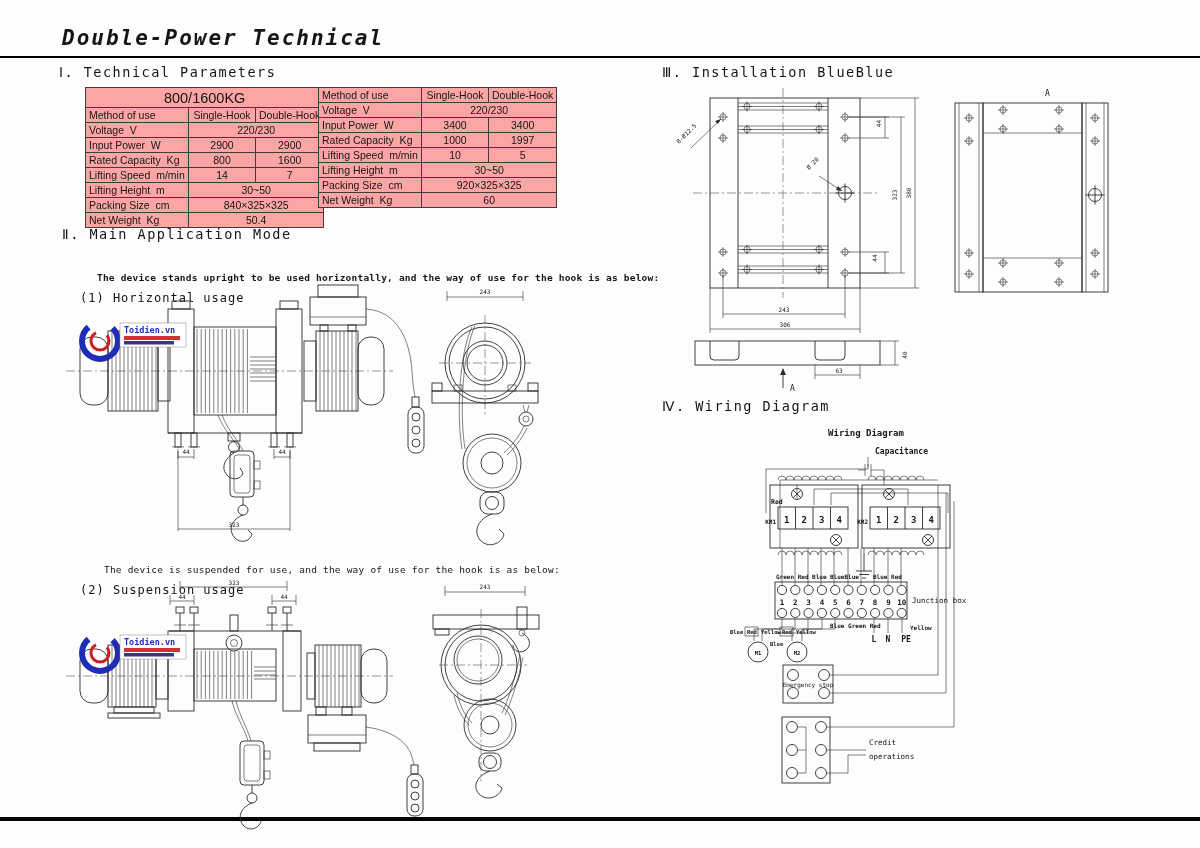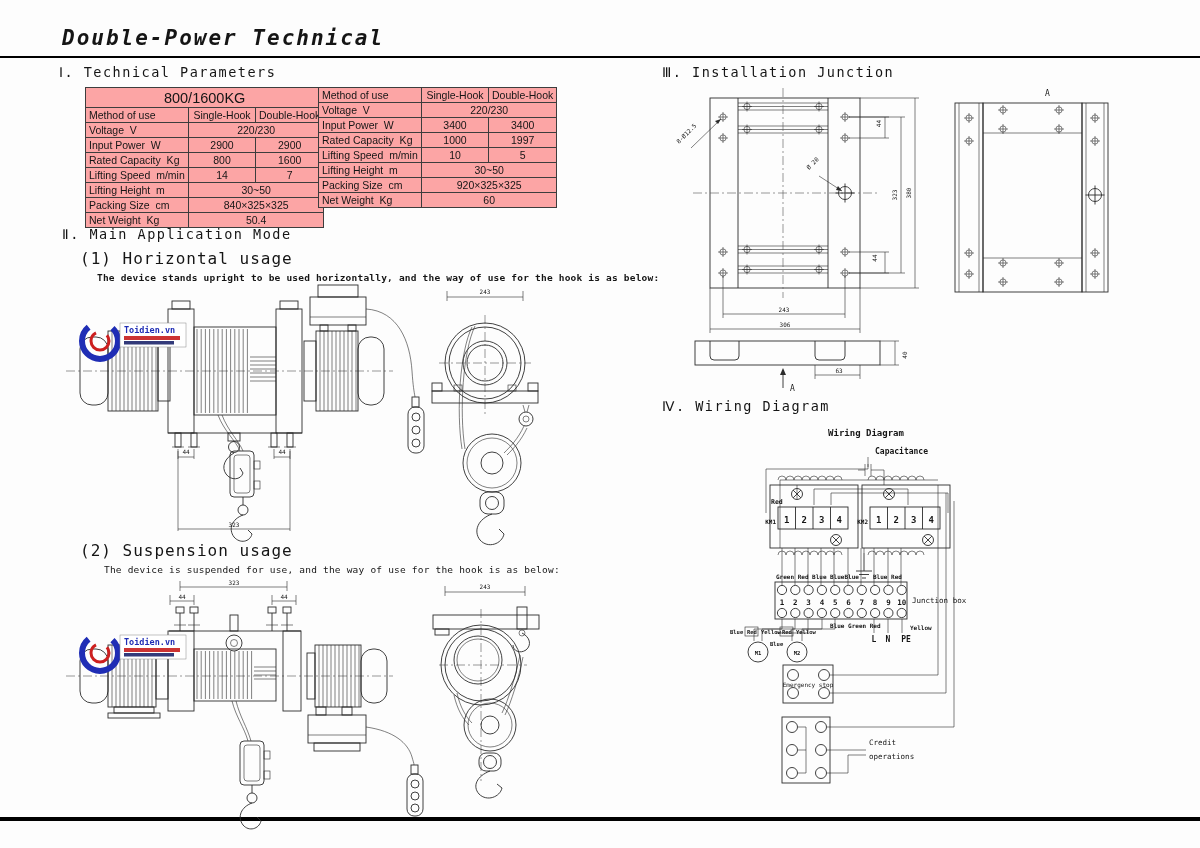--- a/index.html
+++ b/index.html
@@ -8,21 +8,21 @@
   .abs{position:absolute;}
   #page-title{left:62px;top:26px;font-size:21px;font-style:italic;font-weight:bold;
     letter-spacing:2px;font-family:"DejaVu Sans Mono",monospace;}
   .rule-top{left:0;top:56px;width:1200px;height:2px;background:#000;}
   .rule-bottom{left:0;top:817px;width:1200px;height:4px;background:#000;}
   .sec-h{font-size:13.5px;letter-spacing:1.5px;font-weight:500;white-space:pre;}
   #sec1{left:52px;top:64px;margin-left:7px;}
   #sec2{left:62px;top:226px;}
   #sec3{left:662px;top:64px;}
   #sec4{left:662px;top:398px;}
-  .sub-h{font-size:16px;letter-spacing:1px;white-space:pre;}
+  .sub-h{font-size:12px;letter-spacing:1px;white-space:pre;margin-top:42px;}
   #sub1h{left:80px;top:249px;}
   #sub2h{left:80px;top:541px;}
   .sub-d{font-size:9.5px;letter-spacing:0.2px;white-space:pre;}
   #sub1d{left:97px;top:272px;font-weight:bold;}
   #sub2d{left:104px;top:564px;}
   table.params{border-collapse:collapse;font-family:Liberation Sans, sans-serif;
     font-size:10.5px;background:#fca5a5;}
   table.params td{border:1px solid #3d3d3d;padding:0 3px;height:14px;white-space:pre;}
   table.params td.ttl{font-size:14.5px;text-align:center;height:19px;}
   table.params td.lab{width:96px;text-align:left;}
@@ -40,21 +40,21 @@
 </style>
 </head>
 <body>
 
 <div class="abs" id="page-title">Double-Power Technical</div>
 <div class="abs rule-top"></div>
 <div class="abs rule-bottom"></div>
 
 <div class="abs sec-h" id="sec1">Ⅰ. Technical Parameters</div>
 <div class="abs sec-h" id="sec2">Ⅱ. Main Application Mode</div>
-<div class="abs sec-h" id="sec3">Ⅲ. Installation Junction</div>
+<div class="abs sec-h" id="sec3">Ⅲ. Installation BlueBlue</div>
 <div class="abs sec-h" id="sec4">Ⅳ. Wiring Diagram</div>
 
 <div class="abs sub-h" id="sub1h">(1) Horizontal usage</div>
 <div class="abs sub-d" id="sub1d">The device stands upright to be used horizontally, and the way of use for the hook is as below:</div>
 <div class="abs sub-h" id="sub2h">(2) Suspension usage</div>
 <div class="abs sub-d" id="sub2d">The device is suspended for use, and the way of use for the hook is as below:</div>
 
 <table class="params abs" id="table1">
   <tbody>
       <tr>

